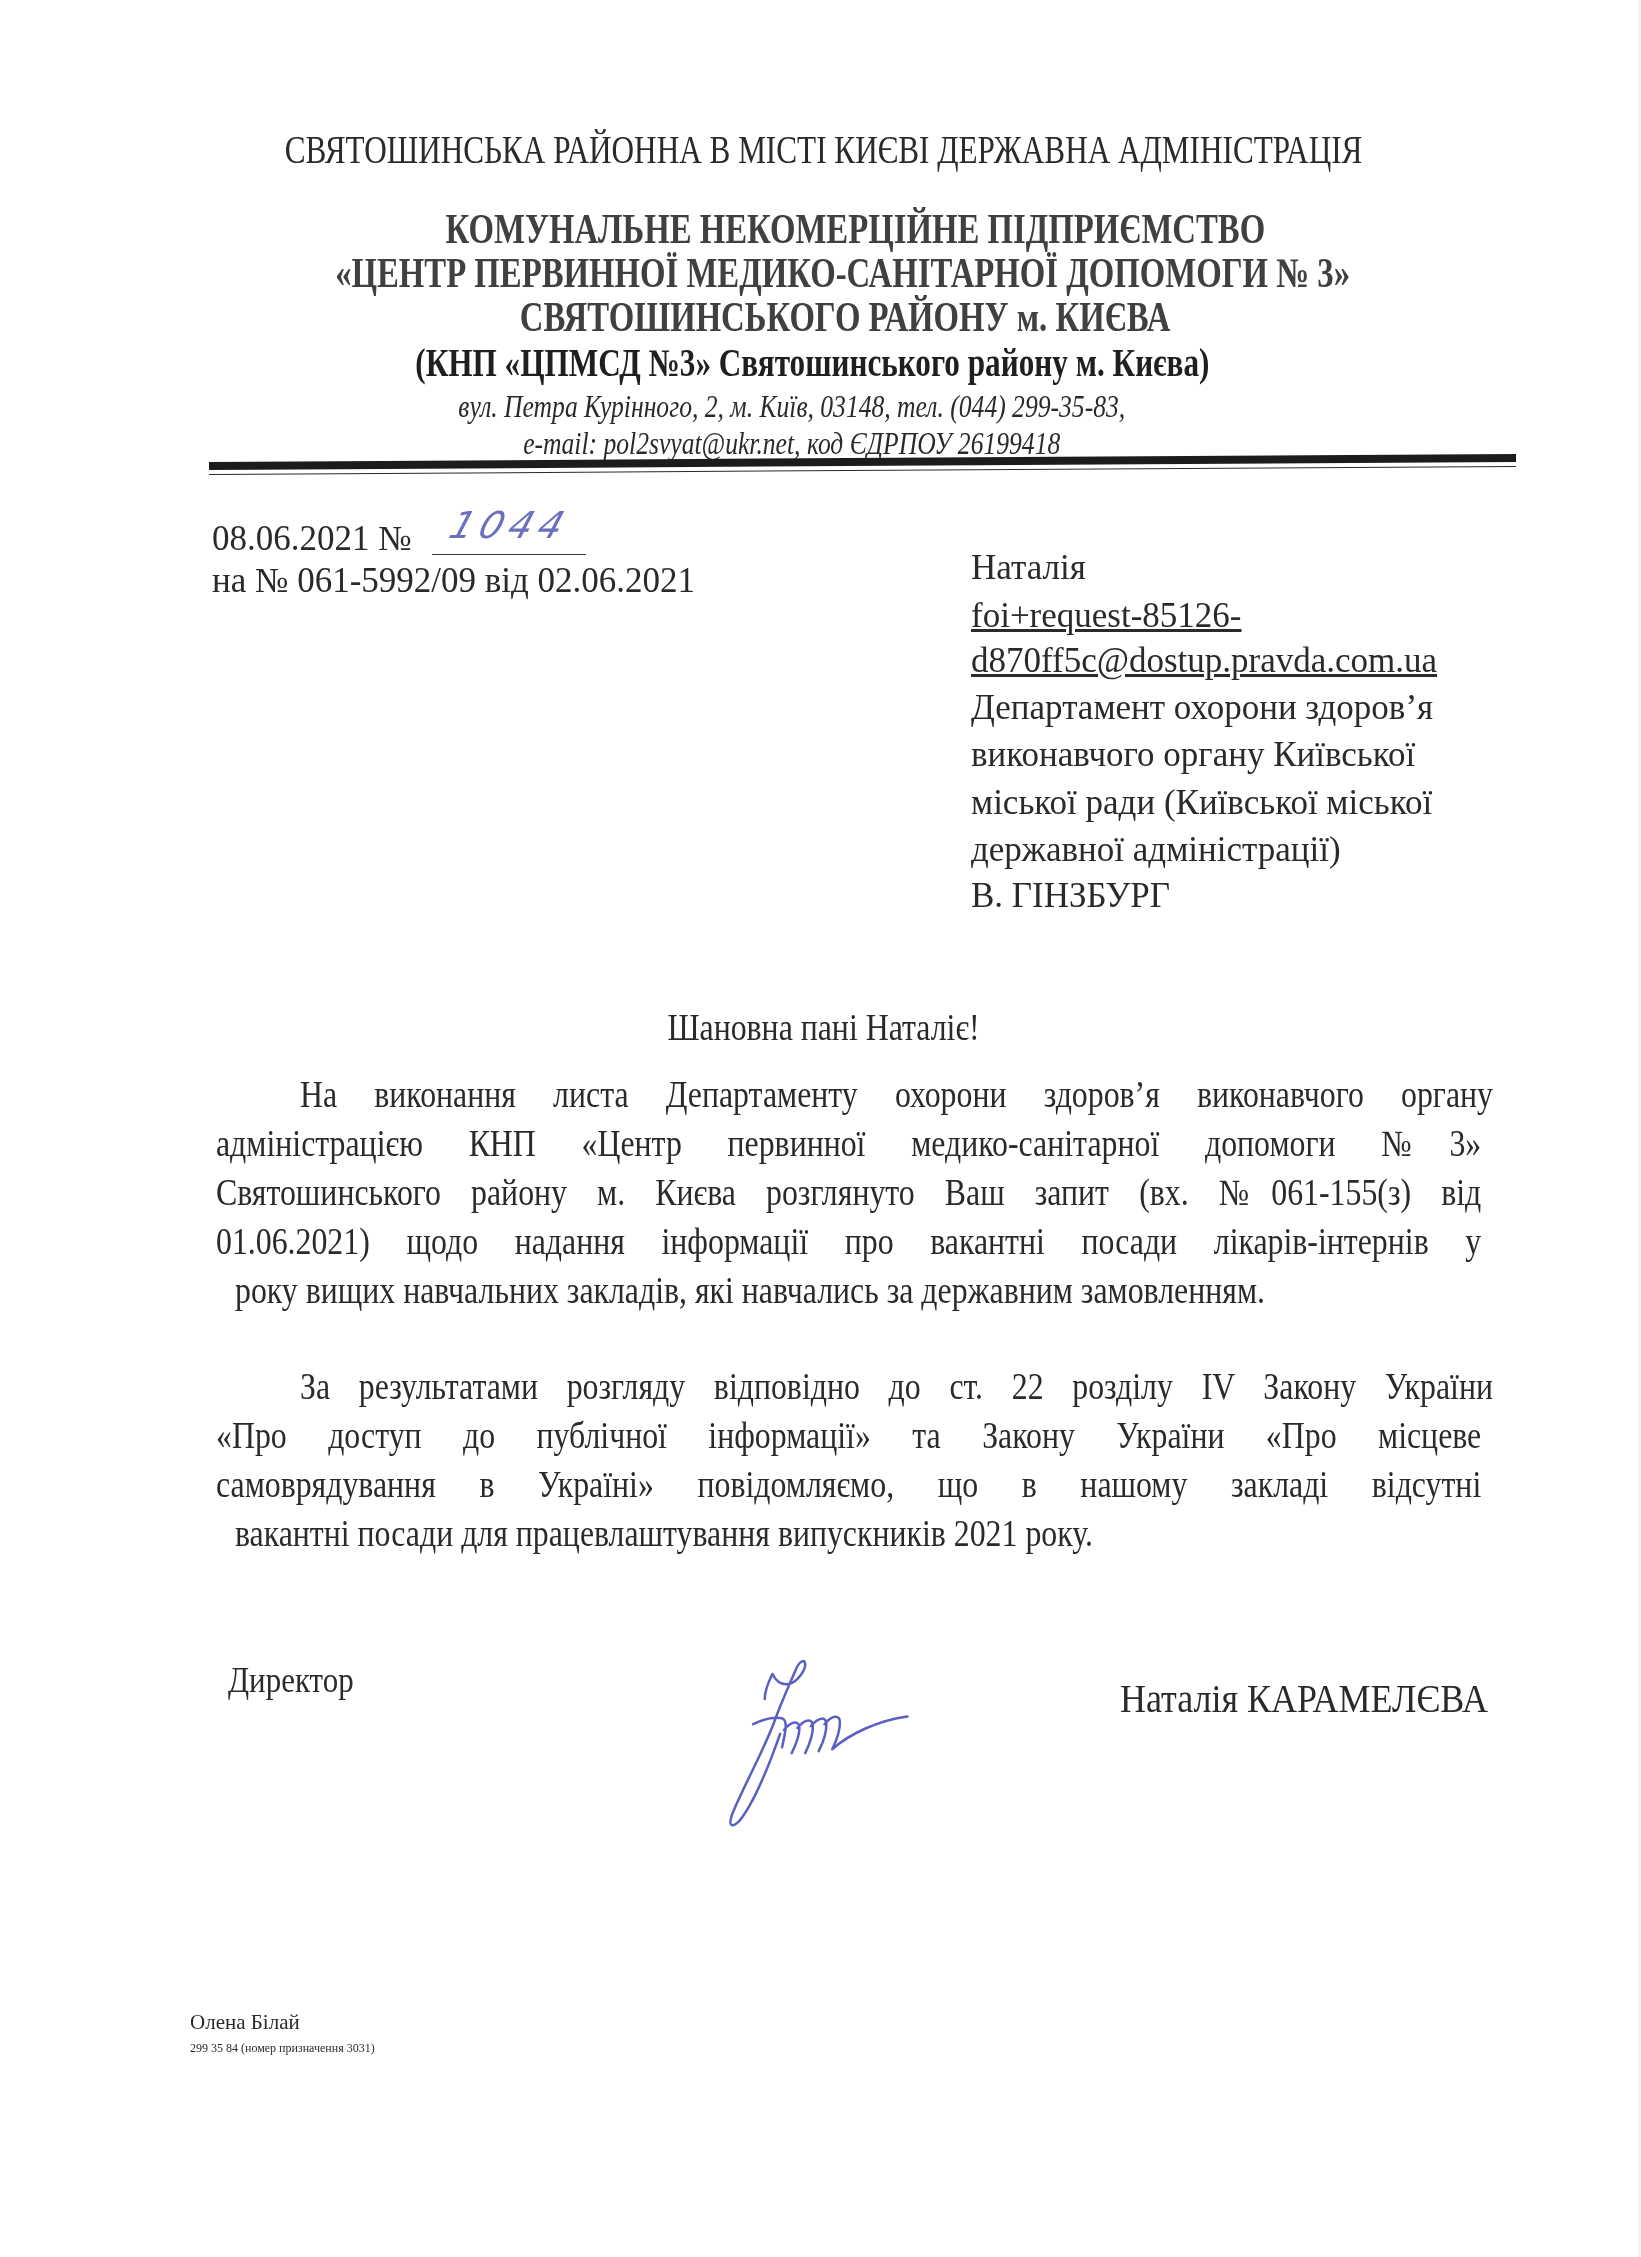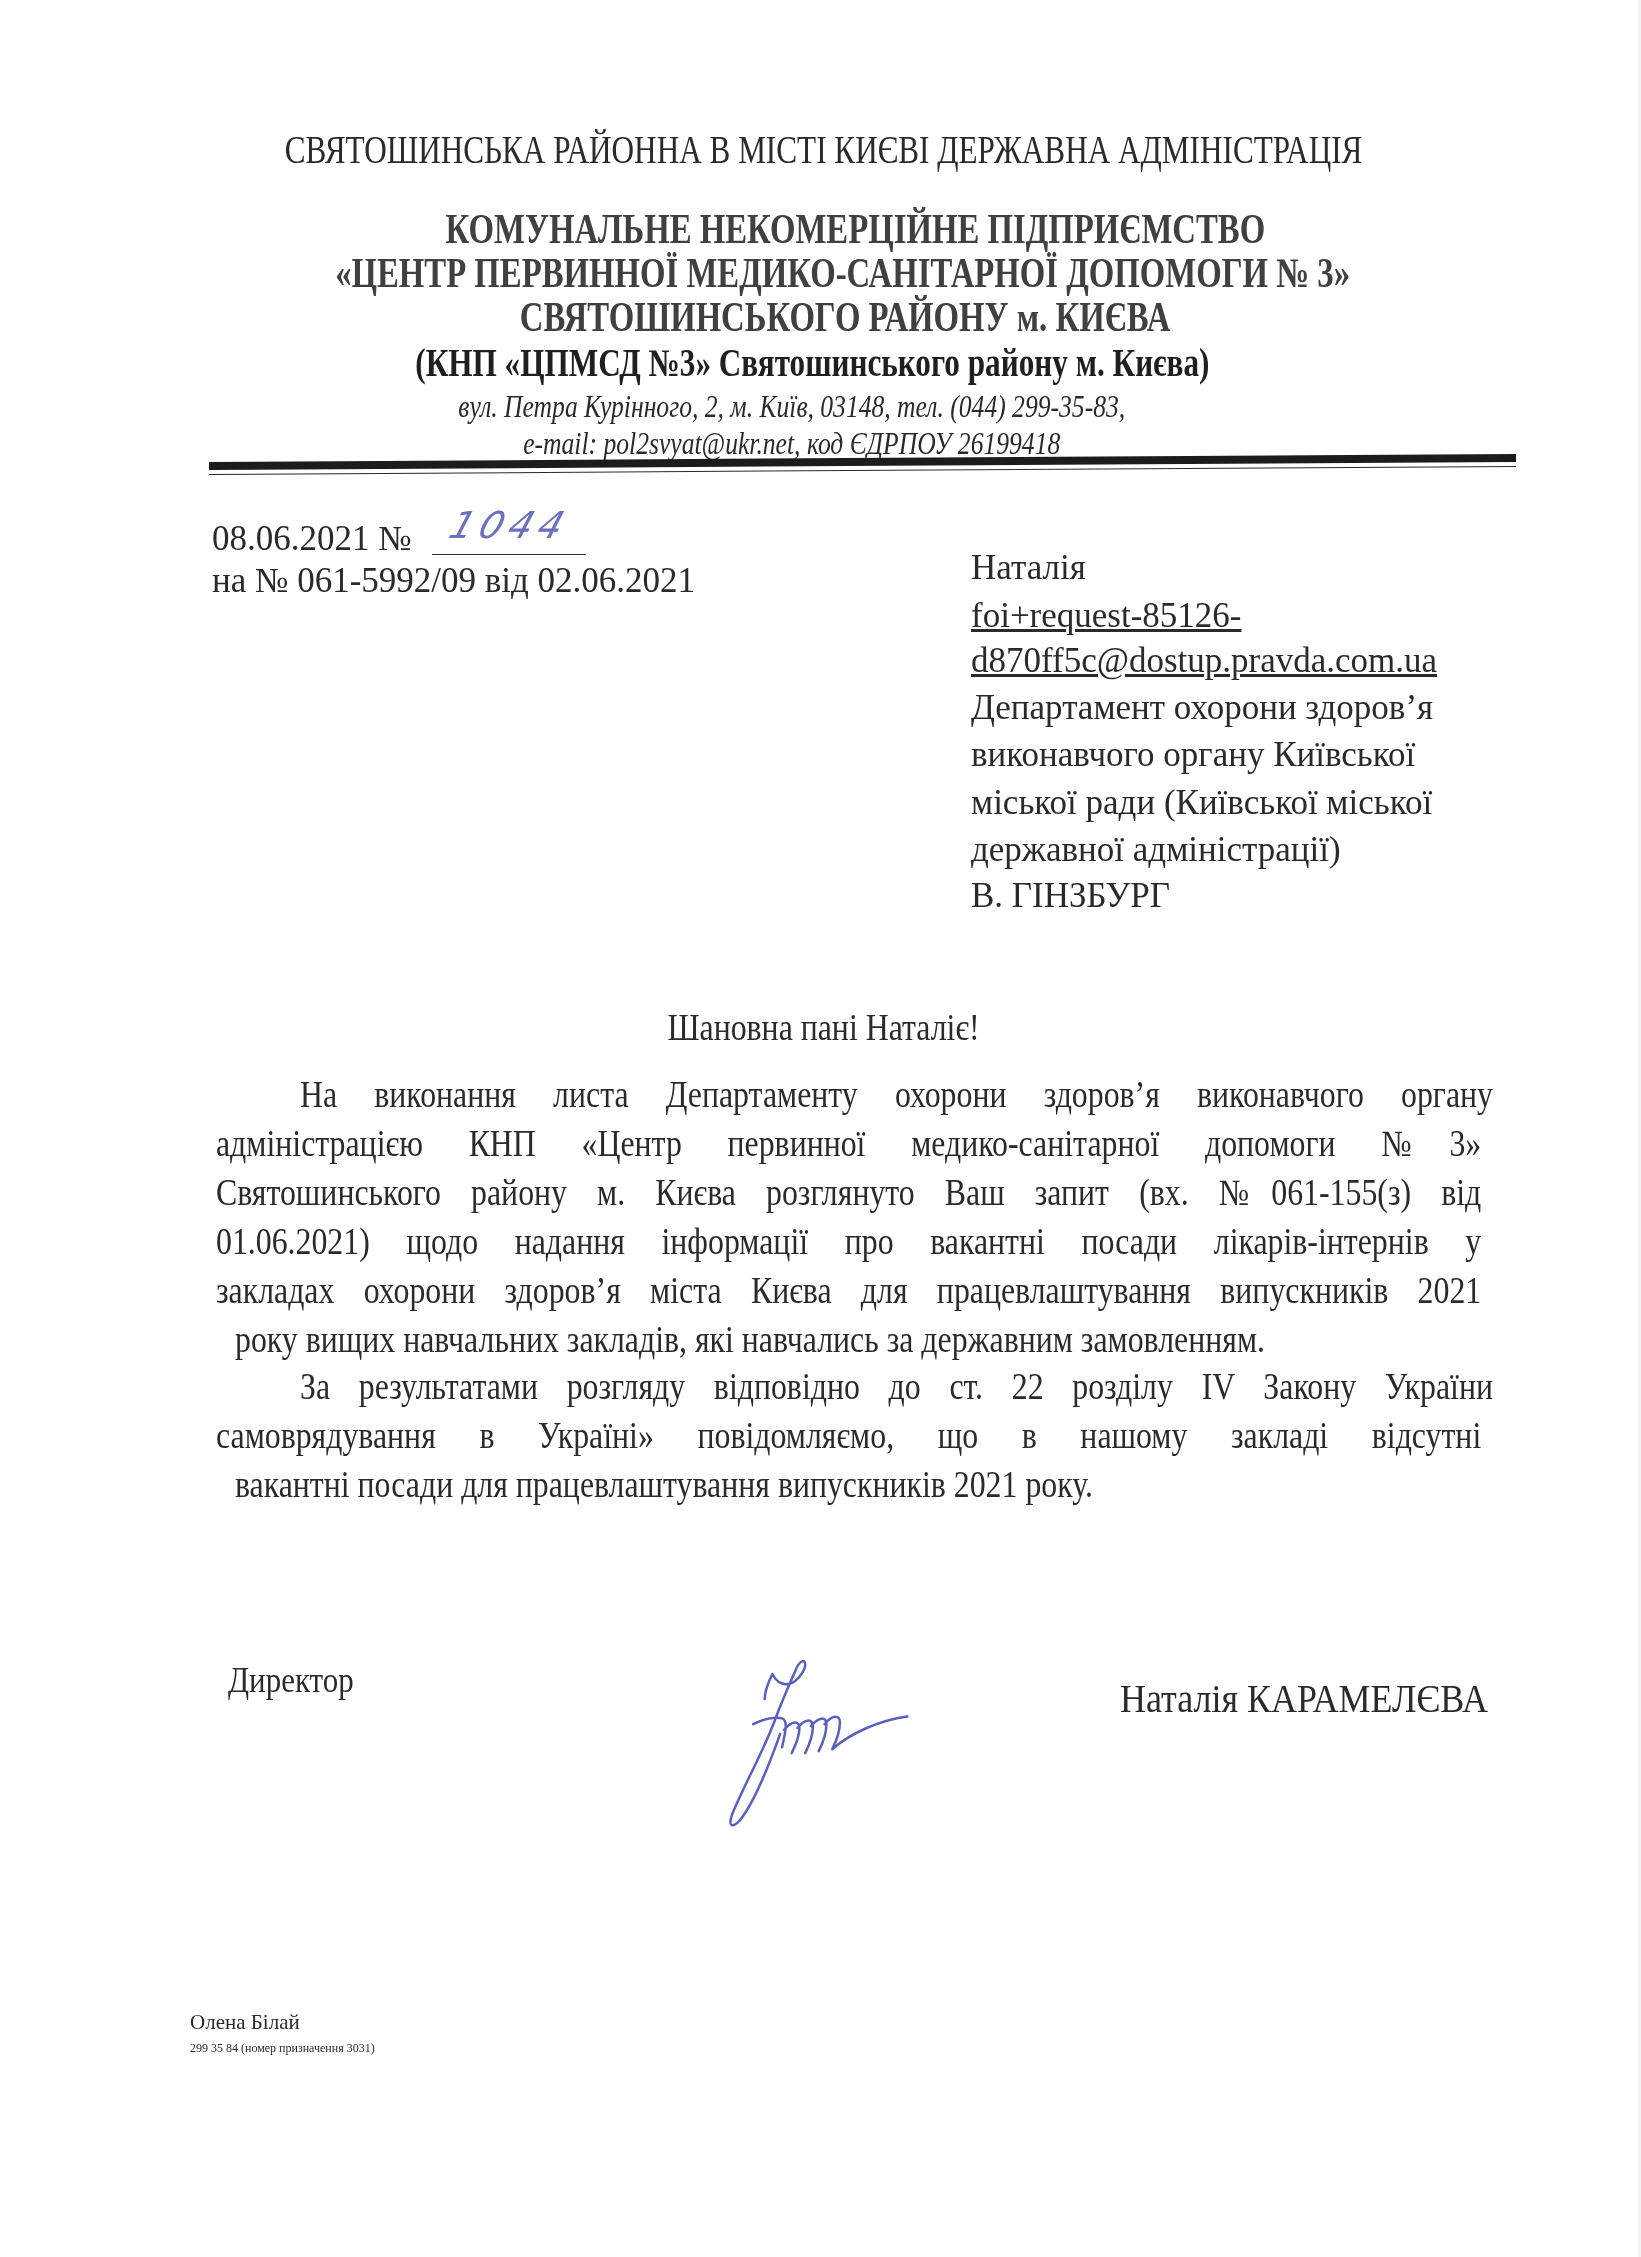--- a/index.html
+++ b/index.html
@@ -159,26 +159,26 @@
 
 <div class="center-line salut">
   <span class="cond">Шановна пані Наталіє!</span>
 </div>
 
 <div class="para p1">
   <span class="line indent"><span class="txt">На виконання листа Департаменту охорони здоров’я виконавчого органу</span></span>
   <span class="line"><span class="txt">адміністрацією КНП «Центр первинної медико-санітарної допомоги №3»</span></span>
   <span class="line"><span class="txt">Святошинського району м. Києва розглянуто Ваш запит (вх. №061-155(з) від</span></span>
   <span class="line"><span class="txt">01.06.2021) щодо надання інформації про вакантні посади лікарів-інтернів у</span></span>
-  <span class="line"><span class="txt">закладах охорони здоров’я міста Києва для працевлаштування випускників 2021</span></span>
   <span class="line last"><span class="txt">року вищих навчальних закладів, які навчались за державним замовленням.</span></span>
 </div>
 
 <div class="para p2">
   <span class="line indent"><span class="txt">За результатами розгляду відповідно до ст. 22 розділу IV Закону України</span></span>
+  <span class="line"><span class="txt">«Про доступ до публічної інформації» та Закону України «Про місцеве</span></span>
   <span class="line"><span class="txt">самоврядування в Україні» повідомляємо, що в нашому закладі відсутні</span></span>
   <span class="line last"><span class="txt">вакантні посади для працевлаштування випускників 2021 року.</span></span>
 </div>
 
 <section>
   <div class="abs director">
     <span class="cond">Директор</span>
   </div>
   <svg class="signature" viewBox="0 0 280 210">
     <g fill="none" stroke="#5a60c2" stroke-width="2.6" stroke-linecap="round" stroke-linejoin="round">

